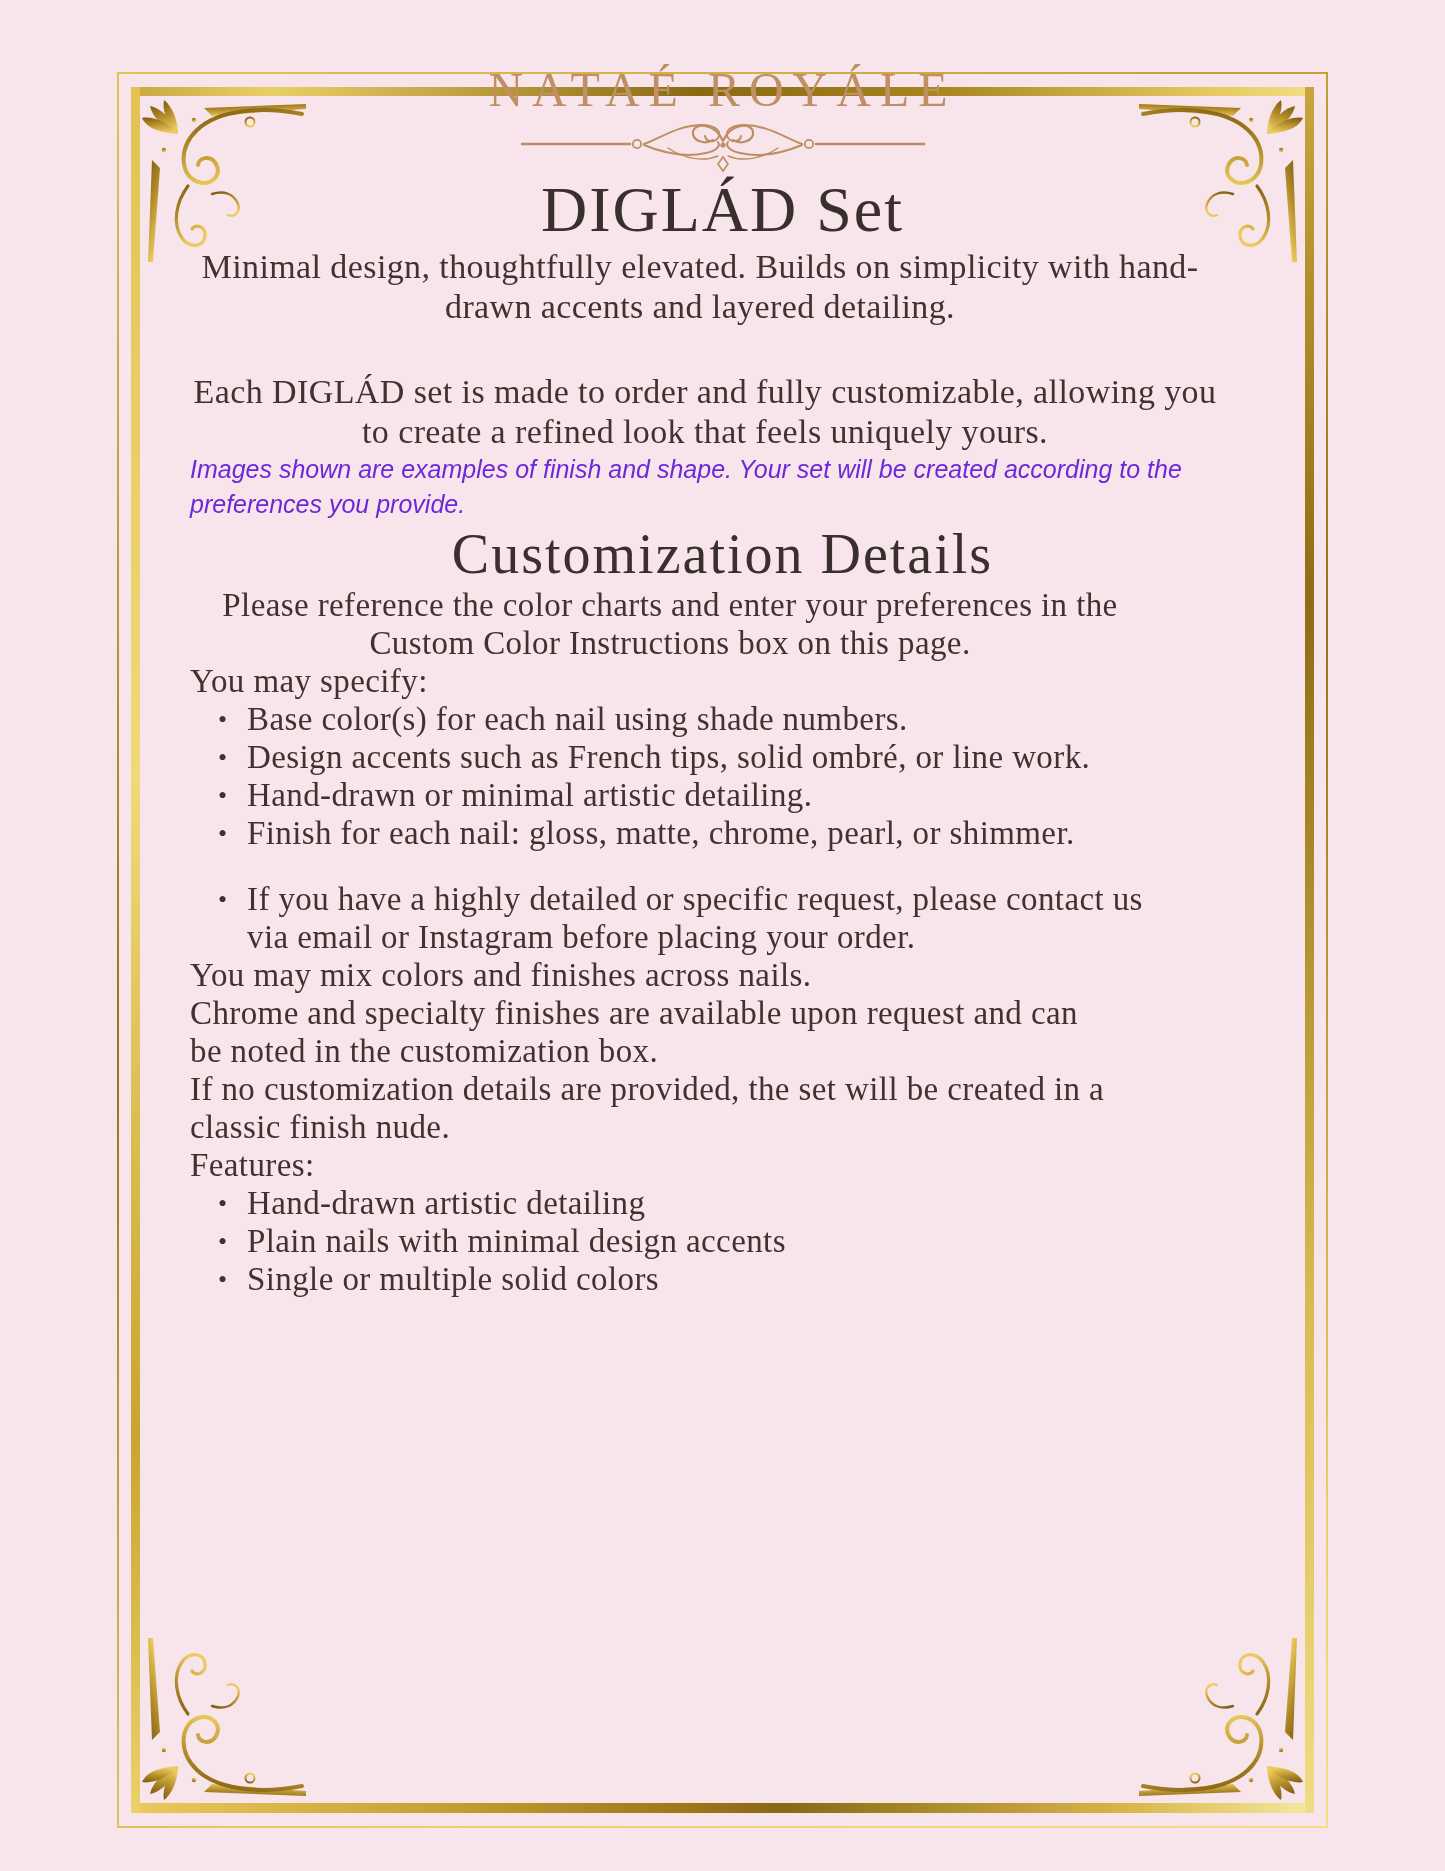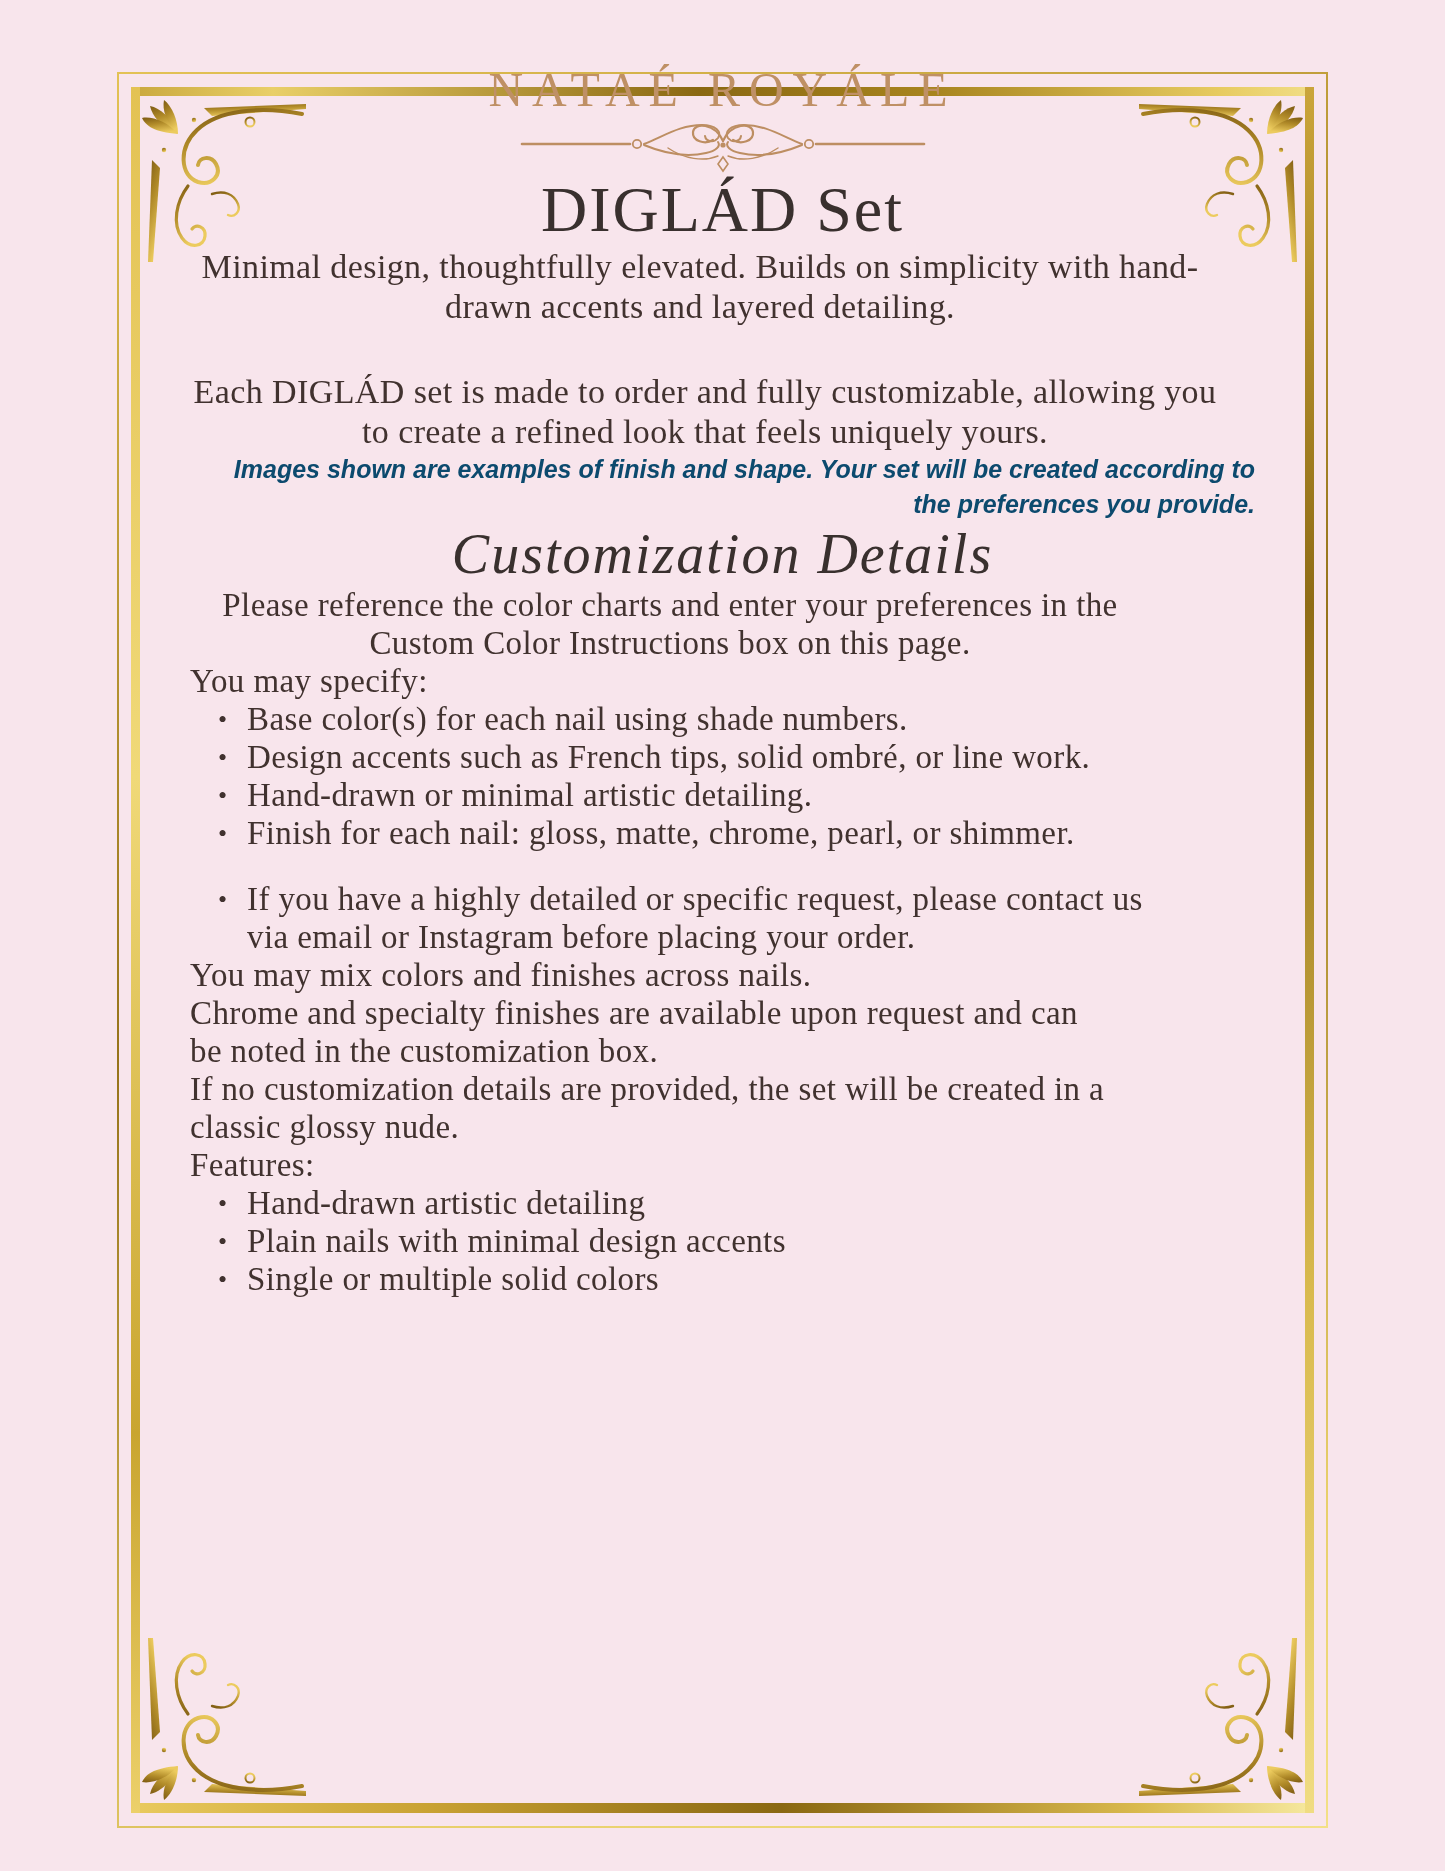--- a/index.html
+++ b/index.html
@@ -44,27 +44,27 @@
   .title{
     margin-top:33px;text-align:center;font-weight:normal;
     font-size:64px;line-height:74px;letter-spacing:2px;color:#39302e;
   }
   .lede{
     margin:31px auto 0;max-width:1020px;text-align:center;
     font-size:34px;line-height:40px;letter-spacing:0.4px;color:#41322f;
   }
   .lede.second{margin-top:45px;max-width:1030px;}
   .note{
-    margin:31px auto 0;max-width:1110px;text-align:right;
+    margin:31px auto 0;max-width:1110px;text-align:left;
     font-family:"Liberation Sans", sans-serif;font-style:italic;
-    font-size:25px;line-height:35px;color:#0c4a6e;font-weight:bold;
+    font-size:25px;line-height:35px;color:#6d28d9;
   }
   .section-heading{
     margin-top:31px;text-align:center;font-weight:normal;
-    font-size:56px;line-height:64px;letter-spacing:2px;color:#39302e;font-style:italic;
+    font-size:56px;line-height:64px;letter-spacing:2px;color:#39302e;
   }
   .body-copy{font-size:33px;line-height:38px;letter-spacing:0.4px;color:#41322f;}
   .centered-para{margin:21px auto 0;max-width:960px;text-align:center;}
   .left-para{text-align:left;}
   .para-gap{margin-top:34px;}
   .content ul{list-style:none;padding-left:57px;}
   .content li{position:relative;}
   .content li::before{
     content:"\2022";position:absolute;left:-29px;top:1px;
     font-size:26px;color:#41322f;
@@ -158,21 +158,21 @@
     <li>Design accents such as French tips, solid ombré, or line work.</li>
     <li>Hand-drawn or minimal artistic detailing.</li>
     <li>Finish for each nail: gloss, matte, chrome, pearl, or shimmer.</li>
     <li class="wrap-930">If you have a highly detailed or specific request, please contact us via email or Instagram before placing your order.</li>
   </ul>
 
   <p class="body-copy left-para">You may mix colors and finishes across nails.</p>
 
   <p class="body-copy left-para para-gap w920">Chrome and specialty finishes are available upon request and can be noted in the customization box.</p>
 
-  <p class="body-copy left-para para-gap w990">If no customization details are provided, the set will be created in a classic glossy nude.</p>
+  <p class="body-copy left-para para-gap w990">If no customization details are provided, the set will be created in a classic finish nude.</p>
 
   <p class="body-copy left-para para-gap">Features:</p>
 
   <ul class="body-copy">
     <li>Hand-drawn artistic detailing</li>
     <li>Plain nails with minimal design accents</li>
     <li>Single or multiple solid colors</li>
   </ul>
 
 </div>

